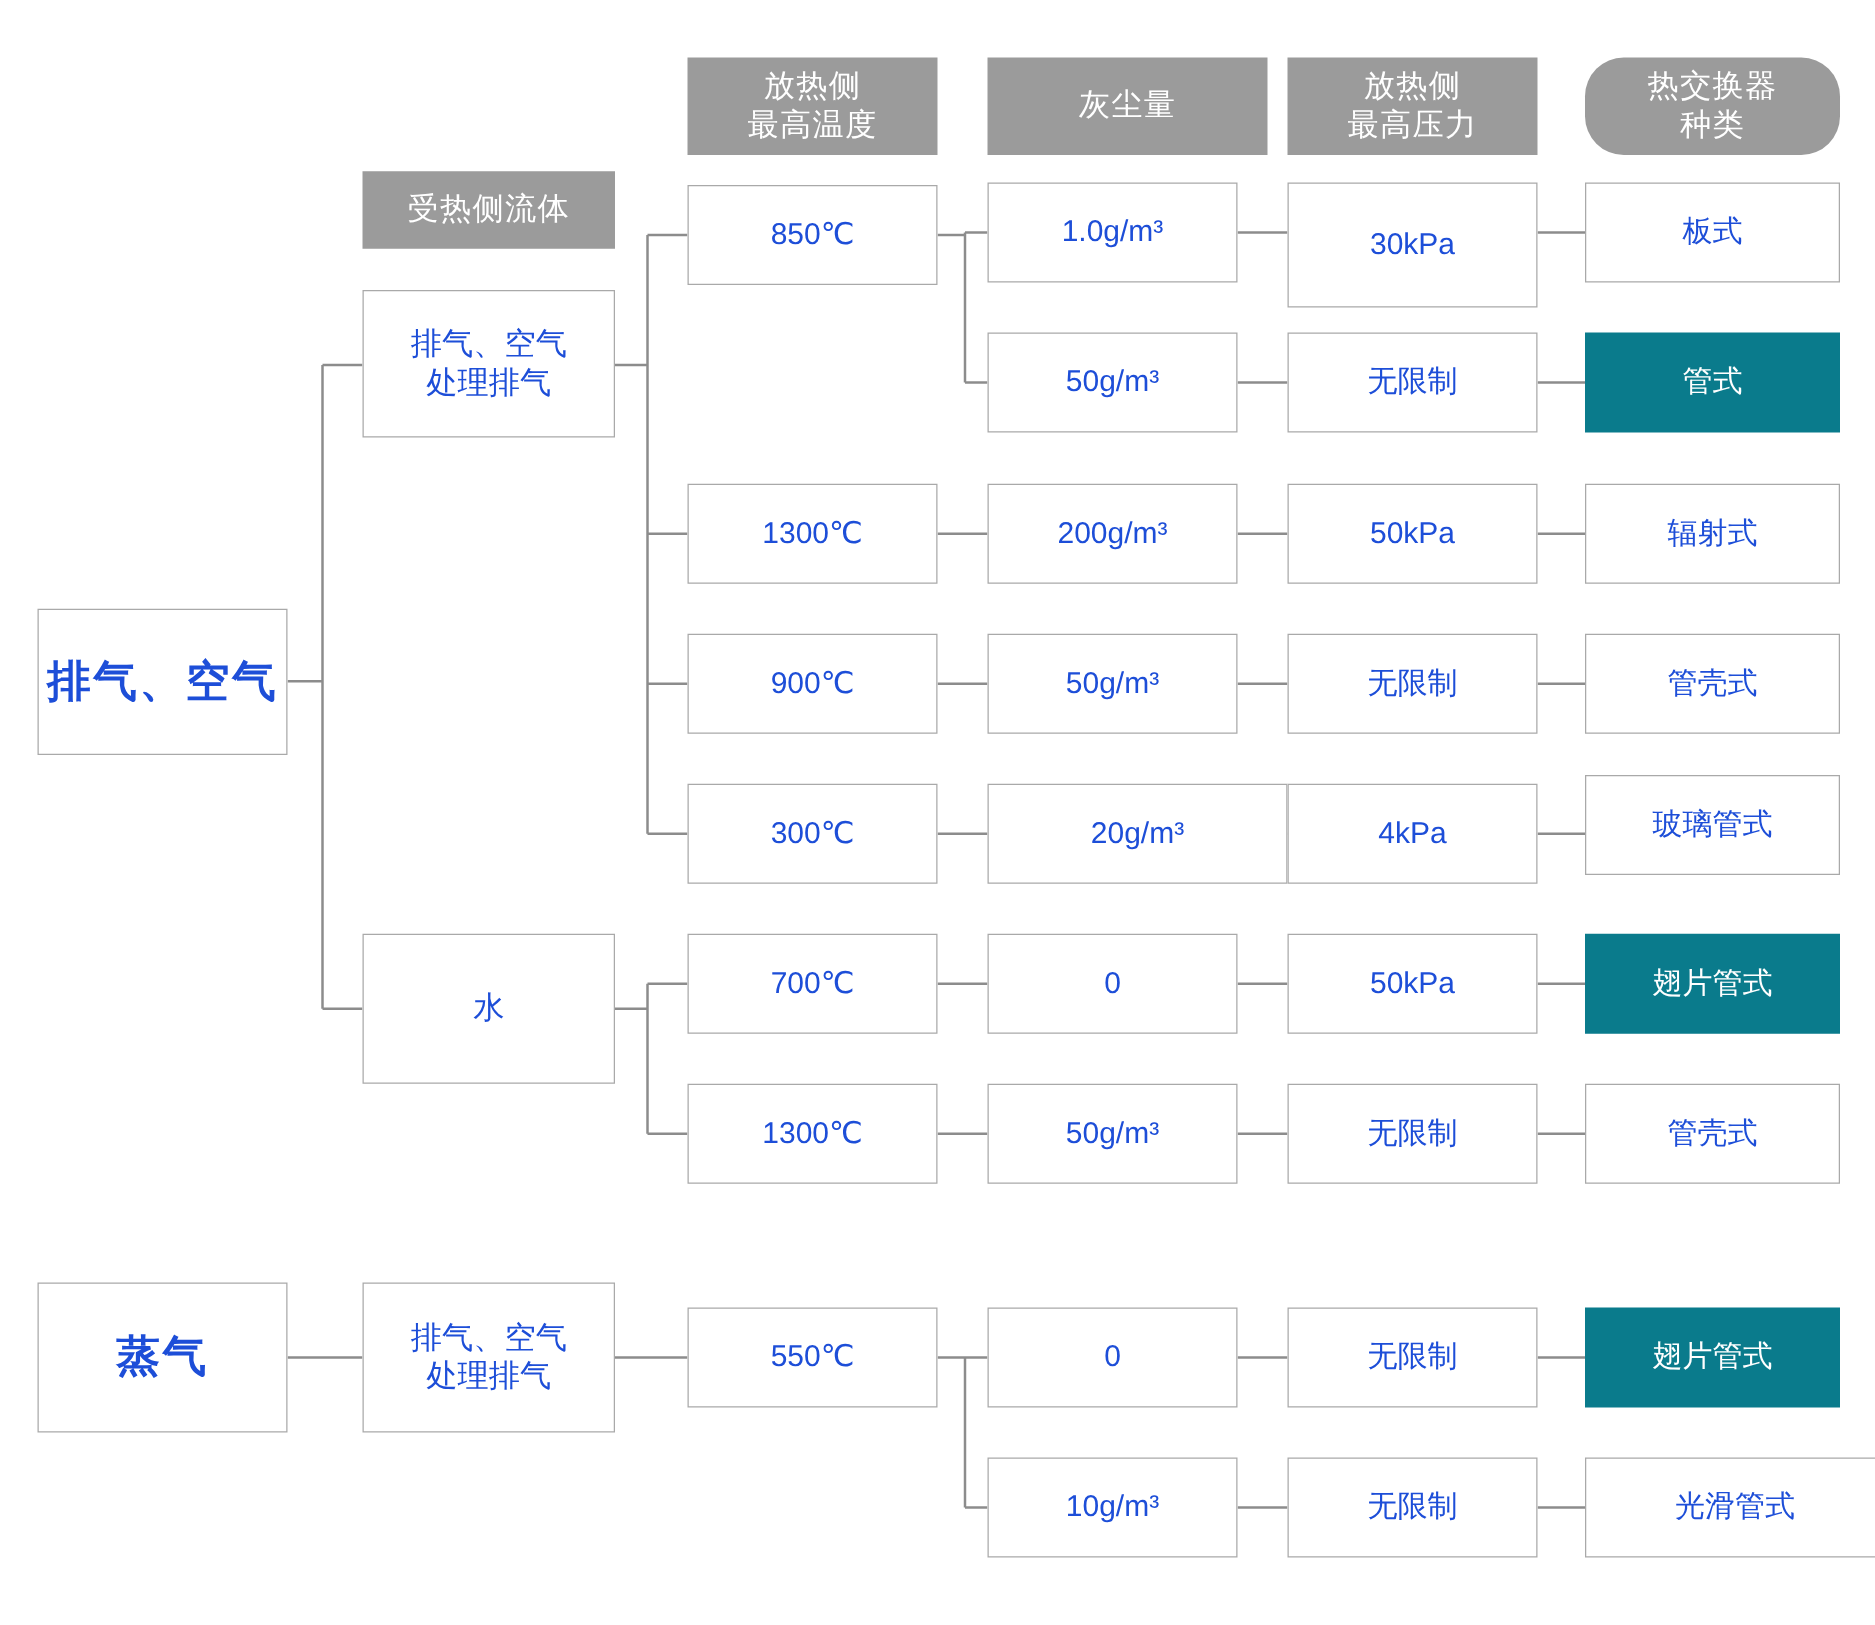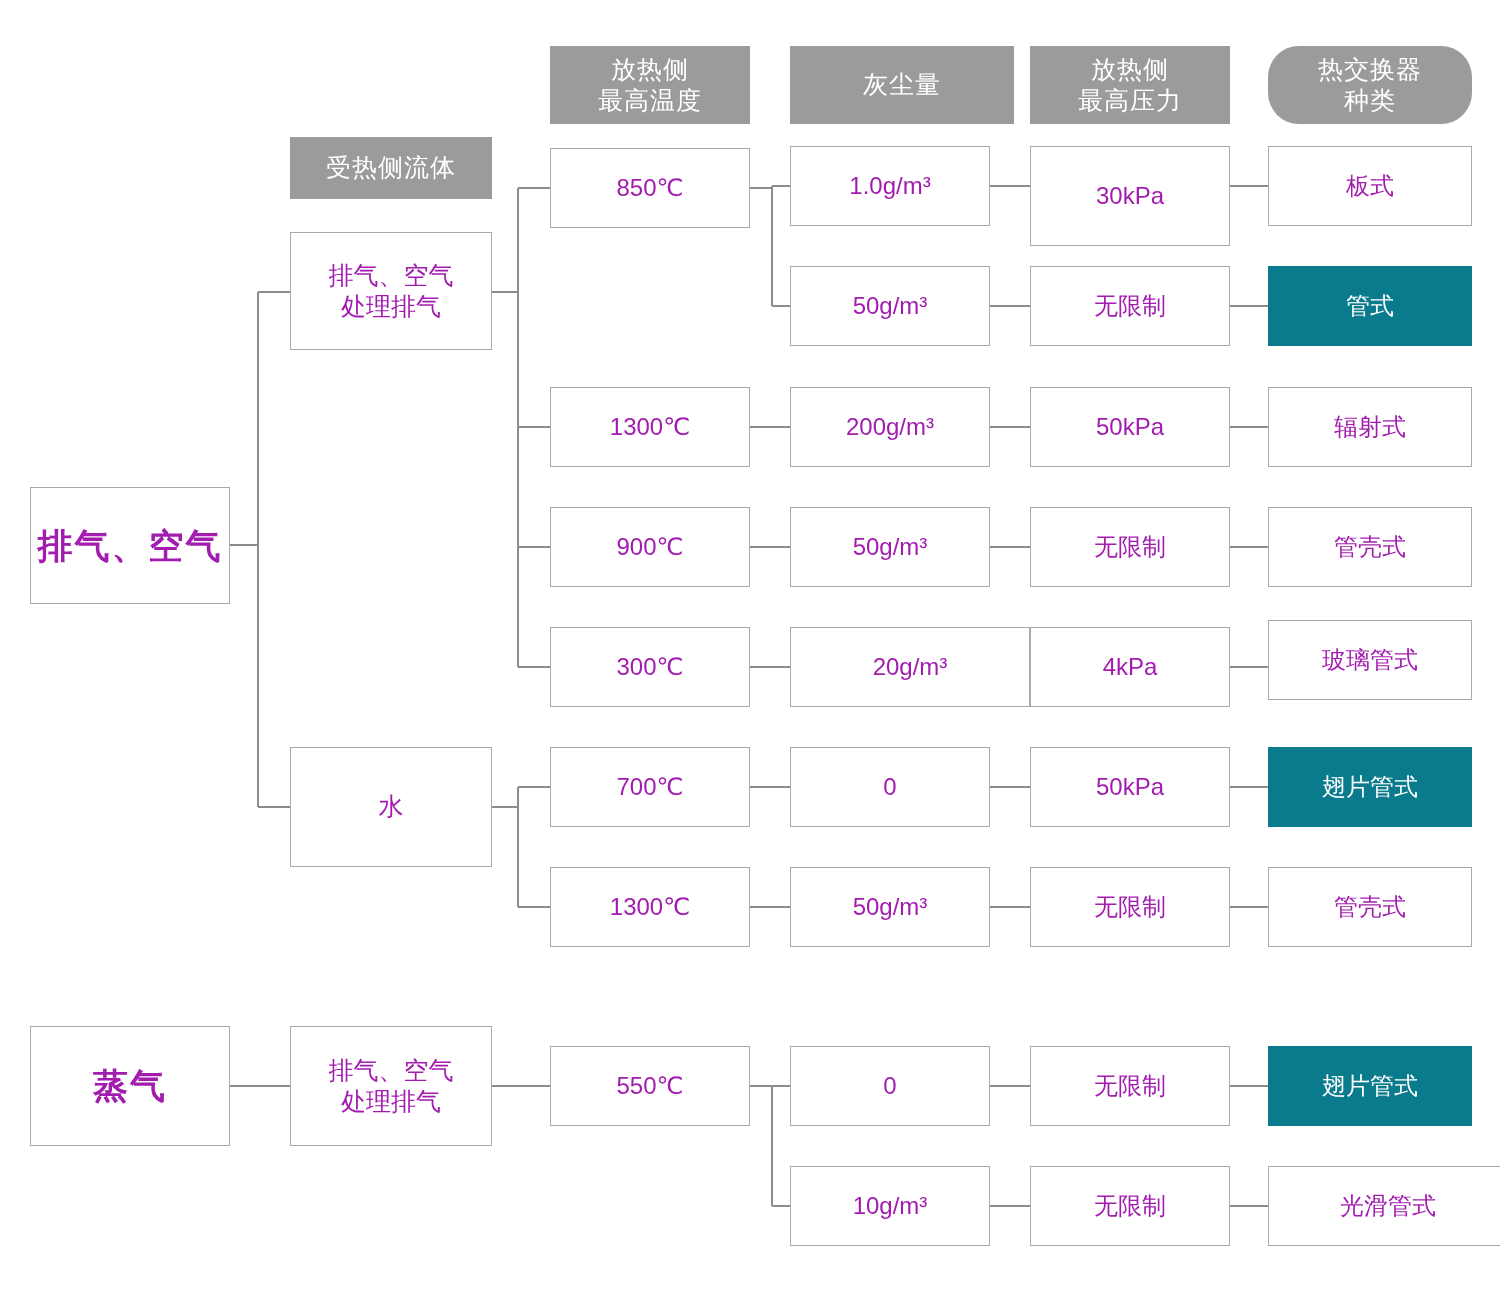--- a/index.html
+++ b/index.html
@@ -19,21 +19,21 @@
     display:flex;
     align-items:center;
     justify-content:center;
     text-align:center;
     line-height:1.25;
     white-space:pre-line;
   }
   .node.plain{
     background:#ffffff;
     border:1px solid #a9a9a9;
-    color:#a21caf;
+    color:#1d4ed8;
     font-size:25px;
   }
   .node.header{
     background:#9b9b9b;
     border:none;
     color:#ffffff;
     font-size:25px;
     font-weight:400;
     letter-spacing:1px;
   }

